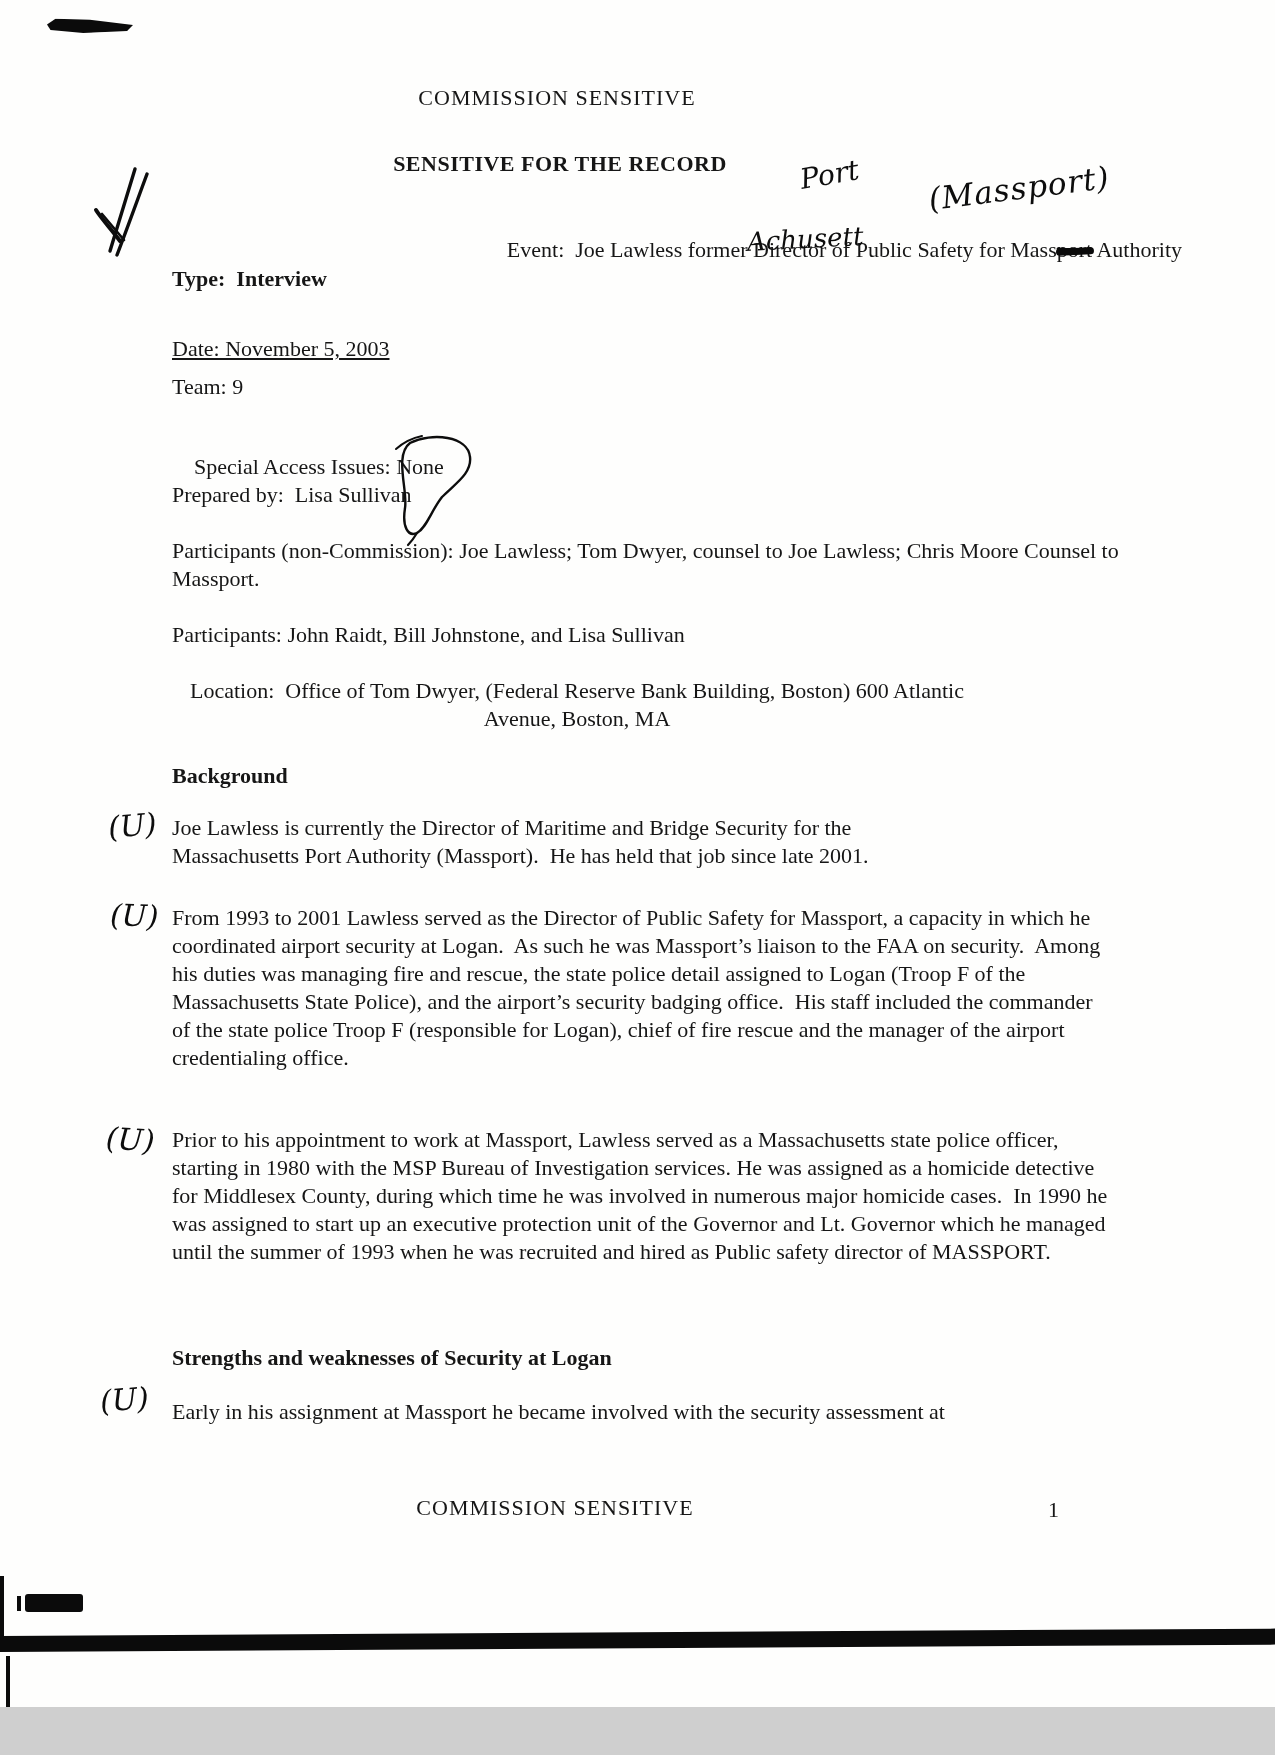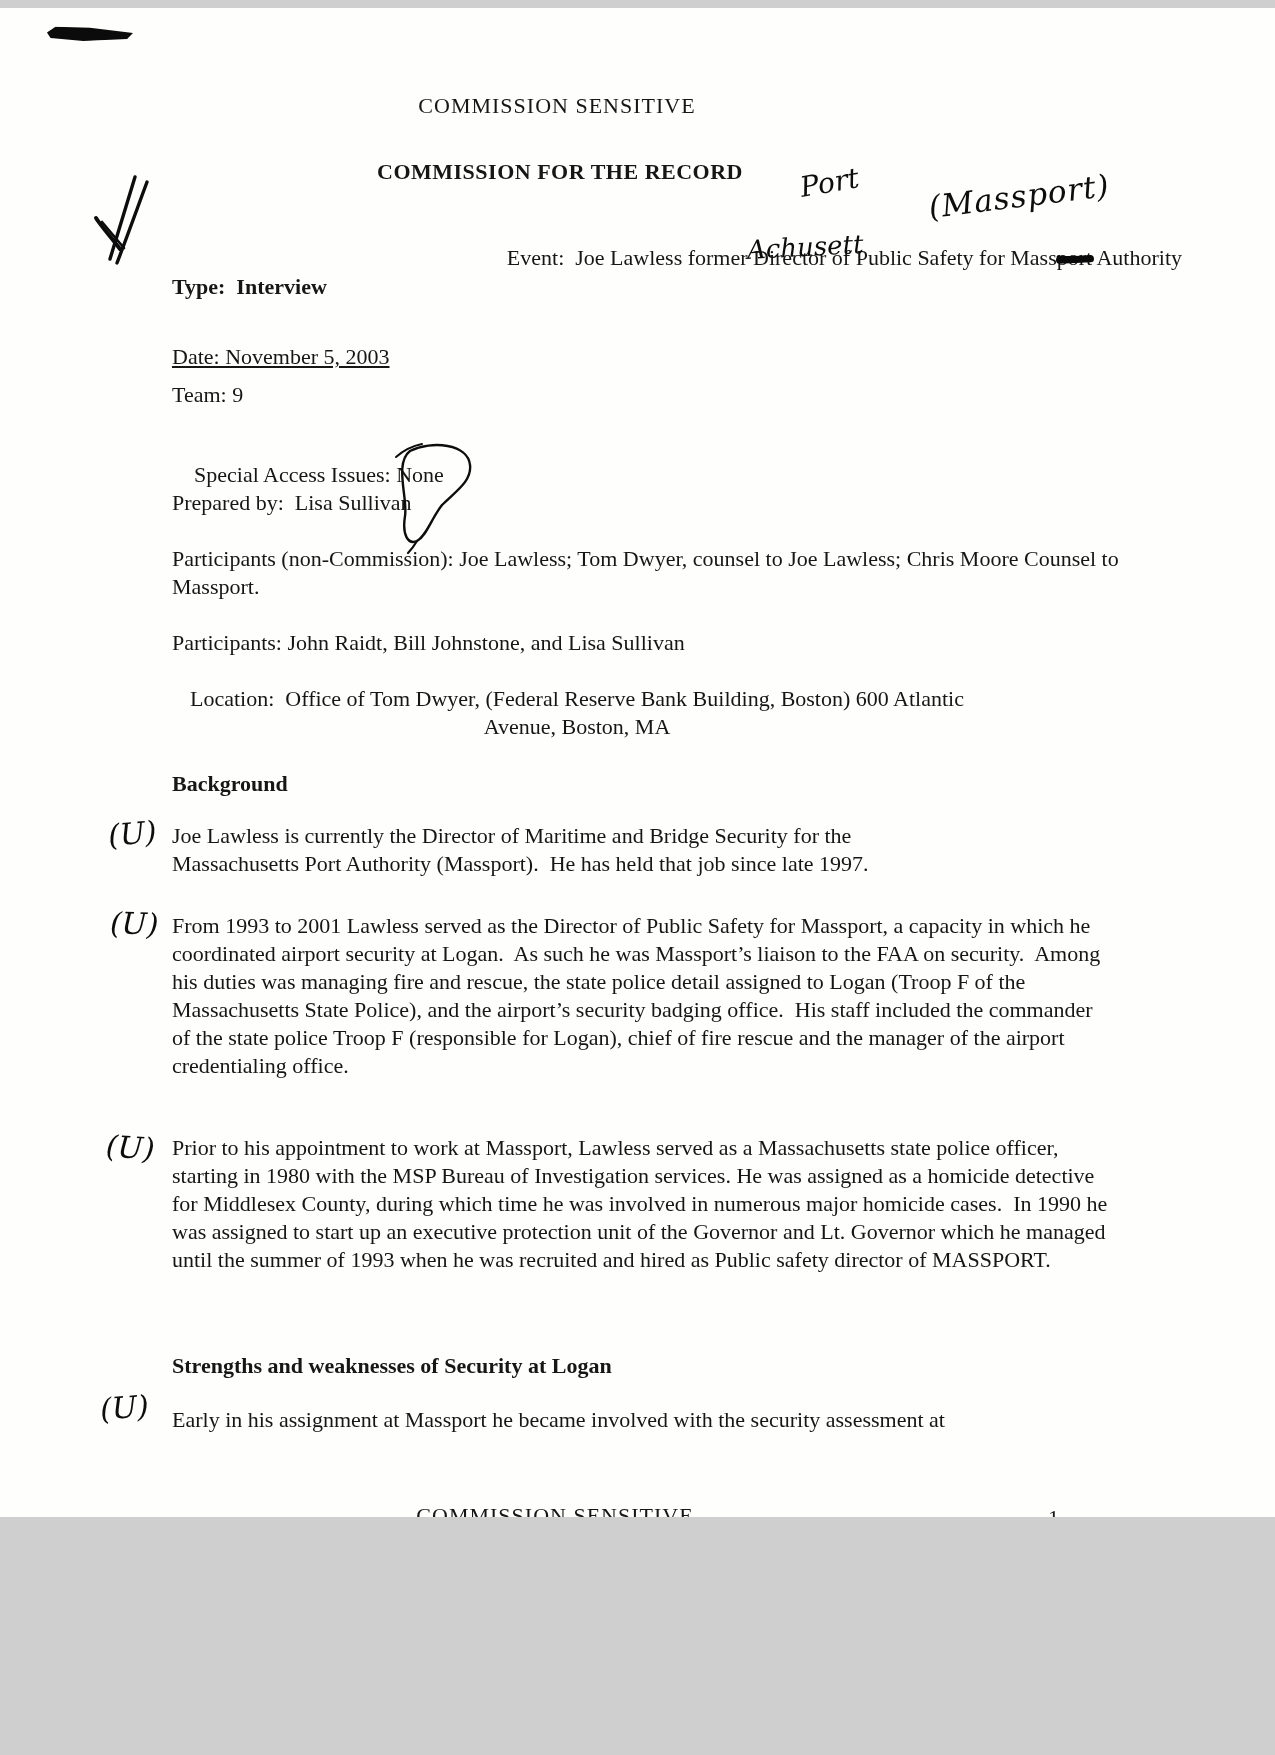--- a/index.html
+++ b/index.html
@@ -1,19 +1,19 @@
 <!DOCTYPE html>
 <html><head>
 <meta charset="utf-8">
 <style>
   html,body{margin:0;padding:0;background:#cfcfcf;}
   .page{
     position:relative;
-    width:1275px;height:1509px;
-    margin:8px auto;
+    width:1275px;height:1707px;
+    margin:0 auto;
     background:#fefefd;
     overflow:hidden;
     font-family:"Liberation Serif", serif;
     color:#141414;
   }
   .typed{
     position:absolute;
     font-size:22px;
     line-height:28px;
     white-space:pre-wrap;
@@ -56,21 +56,21 @@
 </head>
 <body>
 
 <div class="page">
 
   <div class="mark" style="left:47px;top:16px;width:86px;height:17px;transform:rotate(-1deg);
               clip-path:polygon(0% 45%,10% 12%,50% 22%,100% 58%,93% 92%,42% 100%,4% 78%);"></div>
 
   <div class="typed center" style="left:0;top:84px;width:1114px;letter-spacing:1px;">COMMISSION SENSITIVE</div>
 
-  <div class="typed center bold" style="left:0;top:150px;width:1120px;letter-spacing:0.5px;">COMMISSION FOR THE RECORD</div>
+  <div class="typed center bold" style="left:0;top:150px;width:1120px;letter-spacing:0.5px;">SENSITIVE FOR THE RECORD</div>
 
   <svg style="position:absolute;left:90px;top:166px;" width="62" height="92" viewBox="0 0 62 92">
     <path d="M6,44 C11,52 21,63 30,75" stroke-width="4"></path>
     <path d="M45,3 C37,30 28,58 20,85" stroke-width="3.4"></path>
     <path d="M57,8 C47,35 37,63 27,89" stroke-width="3.4"></path>
     <path d="M12,48 L34,74" stroke-width="2.6"></path>
   </svg>
 
   <div class="typed" style="left:172px;top:208px;width:1010px;text-align:right;">
     <span>Event:  Joe Lawless former Director of Public Safety for Mass</span><span class="scribble">port</span><span> Authority</span>
@@ -96,21 +96,21 @@
 
   <div class="typed" style="left:172px;top:537px;width:955px;">Participants (non-Commission): Joe Lawless; Tom Dwyer, counsel to Joe Lawless; Chris Moore Counsel to Massport.</div>
 
   <div class="typed" style="left:172px;top:621px;">Participants: John Raidt, Bill Johnstone, and Lisa Sullivan</div>
 
   <div class="typed" style="left:172px;top:677px;width:810px;text-align:center;">Location:  Office of Tom Dwyer, (Federal Reserve Bank Building, Boston) 600 Atlantic Avenue, Boston, MA</div>
 
   <div class="typed bold" style="left:172px;top:762px;">Background</div>
 
   <div class="hand" style="left:108px;top:808px;font-size:30px;transform:rotate(-5deg);">(U)</div>
-  <div class="typed" style="left:172px;top:814px;width:730px;">Joe Lawless is currently the Director of Maritime and Bridge Security for the Massachusetts Port Authority (Massport).  He has held that job since late 1997.</div>
+  <div class="typed" style="left:172px;top:814px;width:730px;">Joe Lawless is currently the Director of Maritime and Bridge Security for the Massachusetts Port Authority (Massport).  He has held that job since late 2001.</div>
 
   <div class="hand" style="left:110px;top:898px;font-size:30px;transform:rotate(2deg);">(U)</div>
   <div class="typed" style="left:172px;top:904px;width:940px;">From 1993 to 2001 Lawless served as the Director of Public Safety for Massport, a capacity in which he coordinated airport security at Logan.  As such he was Massport’s liaison to the FAA on security.  Among his duties was managing fire and rescue, the state police detail assigned to Logan (Troop F of the Massachusetts State Police), and the airport’s security badging office.  His staff included the commander of the state police Troop F (responsible for Logan), chief of fire rescue and the manager of the airport credentialing office.</div>
 
   <div class="hand" style="left:106px;top:1122px;font-size:30px;transform:rotate(4deg);">(U)</div>
   <div class="typed" style="left:172px;top:1126px;width:940px;">Prior to his appointment to work at Massport, Lawless served as a Massachusetts state police officer, starting in 1980 with the MSP Bureau of Investigation services. He was assigned as a homicide detective for Middlesex County, during which time he was involved in numerous major homicide cases.  In 1990 he was assigned to start up an executive protection unit of the Governor and Lt. Governor which he managed until the summer of 1993 when he was recruited and hired as Public safety director of MASSPORT.</div>
 
   <div class="typed bold" style="left:172px;top:1344px;">Strengths and weaknesses of Security at Logan</div>
 
   <div class="hand" style="left:100px;top:1382px;font-size:30px;transform:rotate(-4deg);">(U)</div>

